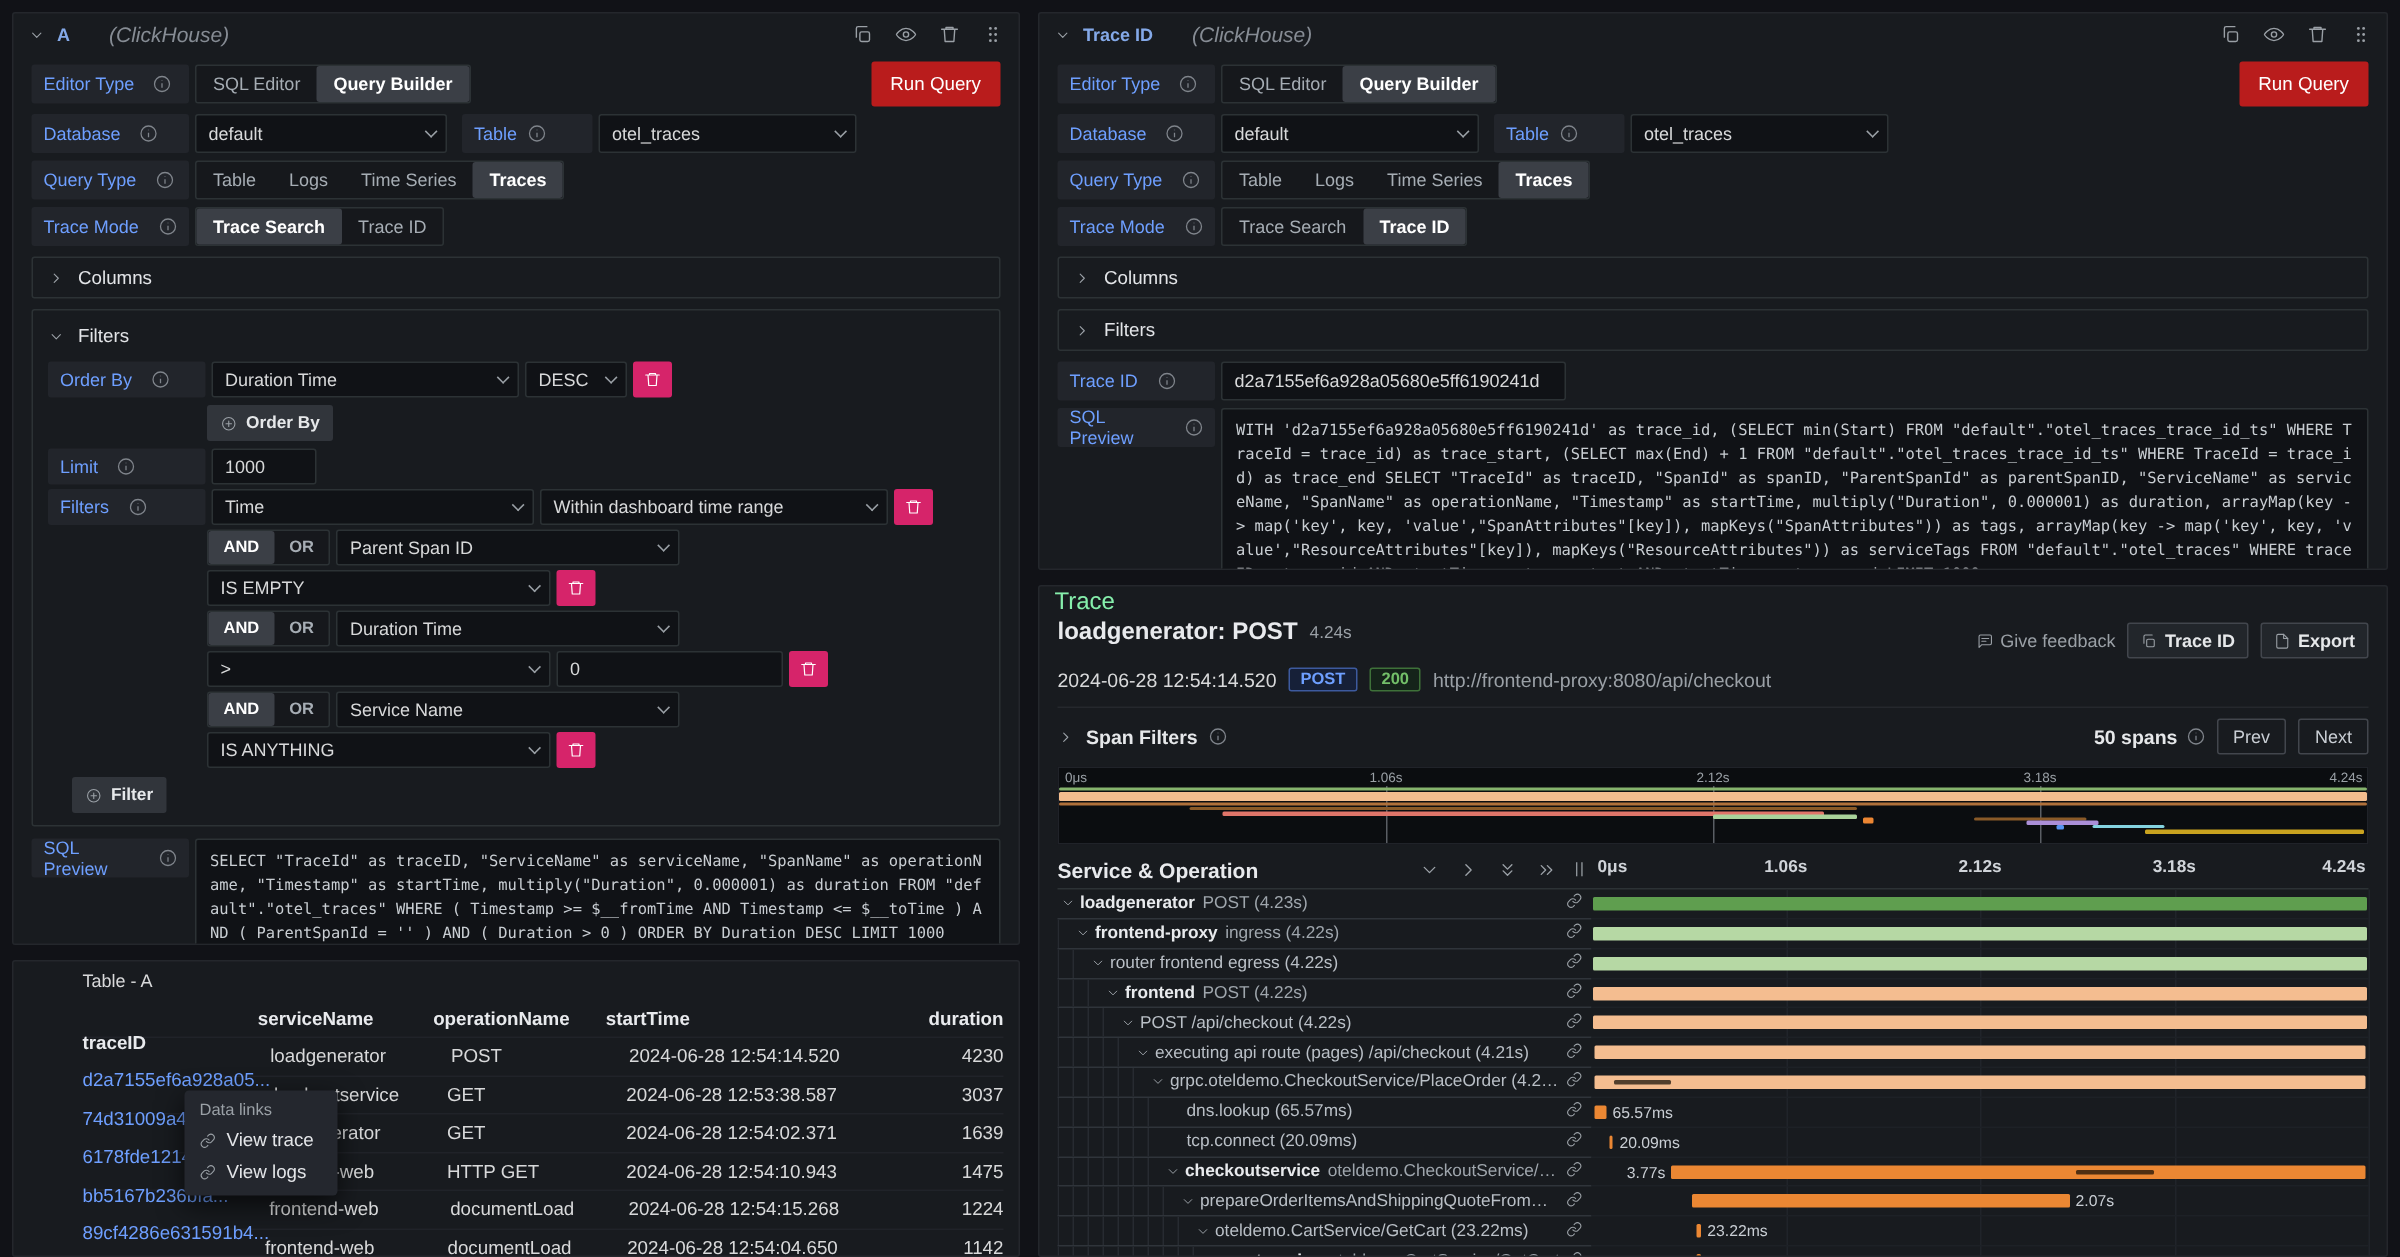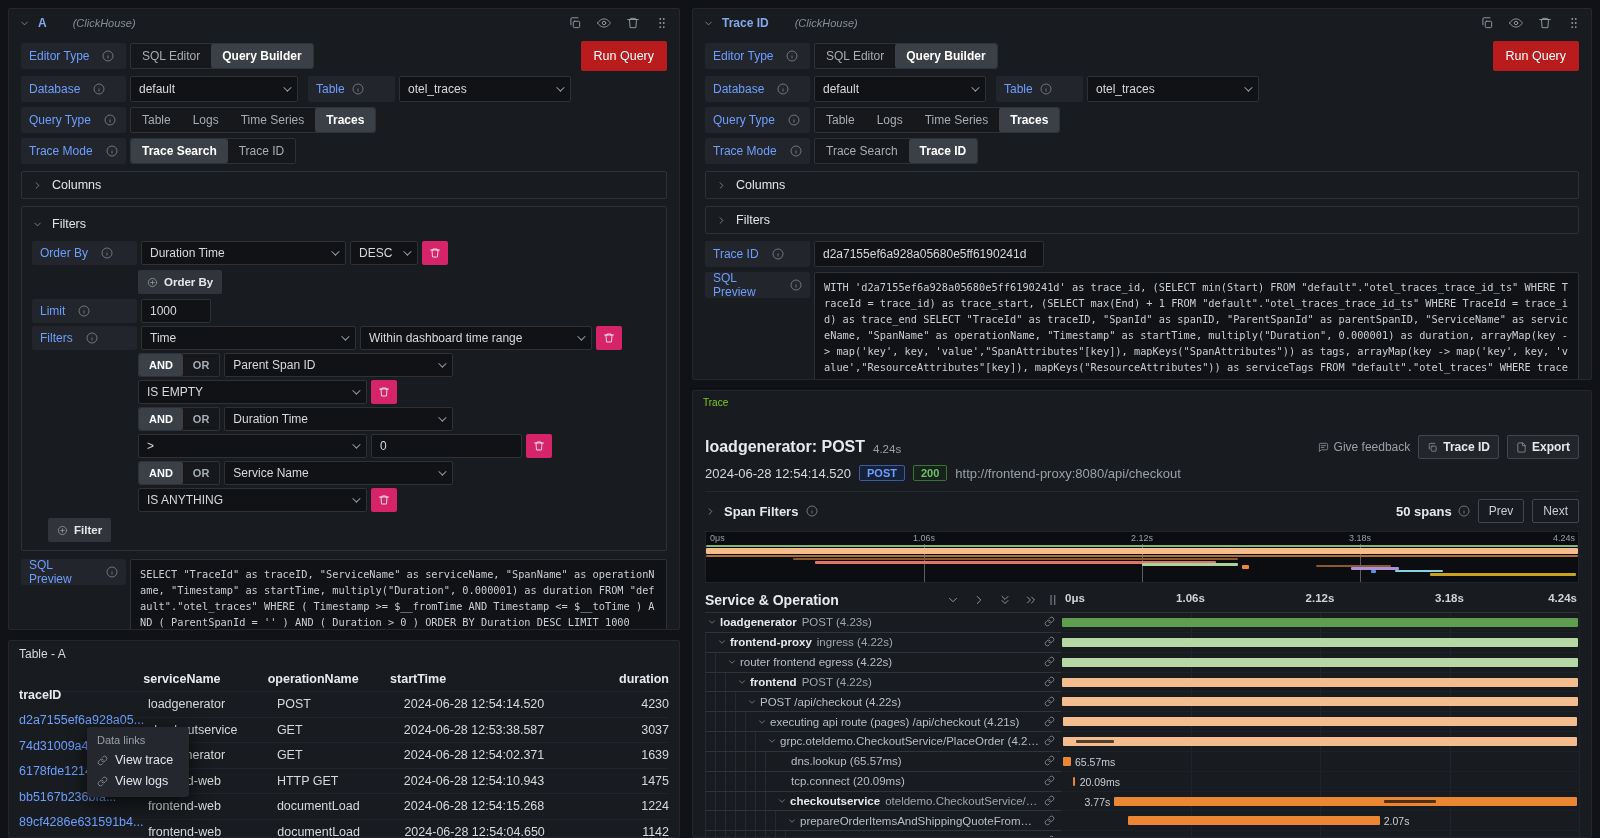--- a/index.html
+++ b/index.html
@@ -2,21 +2,21 @@
 <html><head>
 <meta charset="utf-8">
 <style>
   * { margin:0; padding:0; box-sizing:border-box; }
   html,body { width:1600px; height:838px; background:#111217; overflow:hidden;
     font-family:"Liberation Sans","DejaVu Sans",sans-serif; color:#d8d9da; }
   .panel { position:absolute; background:#181b1f; border:1px solid #24272c; border-radius:2px; overflow:hidden; }
   
   .p-head { height:28px; display:flex; align-items:center; padding:0 10px; gap:8px; }
   .p-title { font-size:12px; font-weight:600; color:#84a9e8; }
-  .p-sub { font-size:11px; font-style:italic; color:#868c94; margin-left:18px; }
+  .p-sub { font-size:14px; font-style:italic; color:#868c94; margin-left:18px; }
   .p-icons { margin-left:auto; display:flex; gap:15px; align-items:center; }
   .icon { width:14px; height:14px; stroke:#9aa0a6; fill:none; stroke-width:1.6; stroke-linecap:round; stroke-linejoin:round; }
   .icon.sm { width:11px; height:11px; }
   .icon.fill { fill:#9aa0a6; stroke:none; }
   .p-body { padding:4px 12px 8px 12px; }
   
   .row { display:flex; align-items:center; margin-bottom:5px; gap:4px; }
   .qlabel { height:26px; background:#22252b; color:#6e9fff; font-size:12px; font-weight:500;
     display:flex; align-items:center; gap:7px; padding:0 8px; border-radius:2px; flex:none; }
   .w105 { width:105px;gap:13px; } .w87 { width:87px; }
@@ -56,23 +56,23 @@
   .t-head { height:24px; font-weight:700; font-size:12.5px; color:#e8eaed; }
   .t-row { height:25.5px; border-top:1px solid #202329; font-size:12.5px; }
   .c1 { width:132px;margin-top:32px; } .c2 { width:132px; } .c3 { width:130px; } .c4 { width:243px; }
   .c5 { flex:1; text-align:left; }
   .tlink { color:#6e9fff; font-weight:500; cursor:pointer; }
   .dl-tip { position:absolute; left:78px; top:60px; width:102px; background:#24272e; border-radius:3px;
     box-shadow:0 6px 18px rgba(0,0,0,.65); padding:7px 10px 9px; z-index:6; }
   .dl-head { font-size:11px; color:#9aa0a6; margin-bottom:7px; }
   .dl-item { display:flex; align-items:center; gap:7px; font-size:12.5px; color:#e3e5e8; margin-top:7px; cursor:pointer; }
   
-  .tr-title { height:22px; display:flex; align-items:center; padding:0 10px; font-size:10px; color:#84cc16; }
+  .tr-title { height:22px; display:flex; align-items:center; padding:0 10px; font-size:16px; color:#86efac; }
   .tr-body { padding:0 12px; }
-  .tr-name-row { display:flex; align-items:center; height:28px;margin-top:20px; }
+  .tr-name-row { display:flex; height:28px; }
   .tr-name { font-size:16px; font-weight:700; color:#e8eaed; }
   .tr-dur { font-size:11.5px; color:#9aa0a6; margin-left:8px; margin-top:3px; }
   .tr-actions { margin-left:auto; display:flex; align-items:center; gap:8px; }
   .feedback { display:flex; align-items:center; gap:5px; color:#9aa0a6; font-size:12px; cursor:pointer; }
   .tbtn { height:24px; display:inline-flex; align-items:center; gap:5px; background:#22262b; border:1px solid #42464d;
     border-radius:2px; color:#e6e8ea; font-size:12px; font-weight:600; padding:0 8px; cursor:pointer; font-family:inherit; }
   .tr-info-row { display:flex; align-items:center; gap:8px; height:24px; font-size:13px; }
   .badge { font-size:11px; font-weight:700; padding:1px 7px; border-radius:2px; }
   .badge-post { color:#6e9fff; border:1px solid #3d5a9e; background:#162038; }
   .badge-200 { color:#73bf69; border:1px solid #3e7139; background:#15231a; }
@@ -365,21 +365,21 @@
             <circle cx="12" cy="12" r="10"></circle>
             <path d="M12 11v6M12 7v.5"></path>
           </svg>
         </div>
       <div class="code">SELECT "TraceId" as traceID, "ServiceName" as serviceName, "SpanName" as operationName, "Timestamp" as startTime, multiply("Duration", 0.000001) as duration FROM "default"."otel_traces" WHERE ( Timestamp &gt;= $__fromTime AND Timestamp &lt;= $__toTime ) AND ( ParentSpanId = '' ) AND ( Duration &gt; 0 ) ORDER BY Duration DESC LIMIT 1000</div>
     </div>
 
   </div>
 </div>
 
-<div class="panel" id="tablePanel" style="left:8px; top:640px; width:672px; height:198px;">
+<div class="panel" id="tablePanel" style="left:8px; top:640px; width:672px; height:198px;padding-left:36px;">
   <div class="tbl-title">Table - A</div>
   <div class="tbl">
     <div class="t-head">
       <span class="c1">traceID</span>
       <span class="c2">serviceName</span>
       <span class="c3">operationName</span>
       <span class="c4">startTime</span>
       <span class="c5">duration</span>
     </div>
     <div id="table-body">
@@ -929,20 +929,24 @@
             <span class="guide"></span>
             <svg class="icon s-chev" style="width:10px;height:10px" viewBox="0 0 24 24">
               <path d="M6 9l6 6 6-6"></path>
             </svg>
             <span class="s-op" style="color: rgb(185, 191, 198);">oteldemo.CartService/GetCart (23.22ms)</span>
             <span class="s-link"><svg class="icon sm" viewBox="0 0 24 24">
                 <path d="M10 13a5 5 0 0 0 7.5.5l3-3a5 5 0 0 0-7-7l-1.7 1.7"></path>
                 <path d="M14 11a5 5 0 0 0-7.5-.5l-3 3a5 5 0 0 0 7 7l1.7-1.7"></path>
               </svg></span>
           </div>
+          <div class="stl">
+            <div class="bar" style="left: 13.6%; width: 0.5%; background: rgb(235, 135, 51);"></div>
+            <span class="bar-label" style="left: 14.9%;">23.22ms</span>
+          </div>
         </div>
         <div class="span-row">
           <div class="sname">
             <span class="guide"></span>
             <span class="guide"></span>
             <span class="guide"></span>
             <span class="guide"></span>
             <span class="guide"></span>
             <span class="guide"></span>
             <span class="guide"></span>

